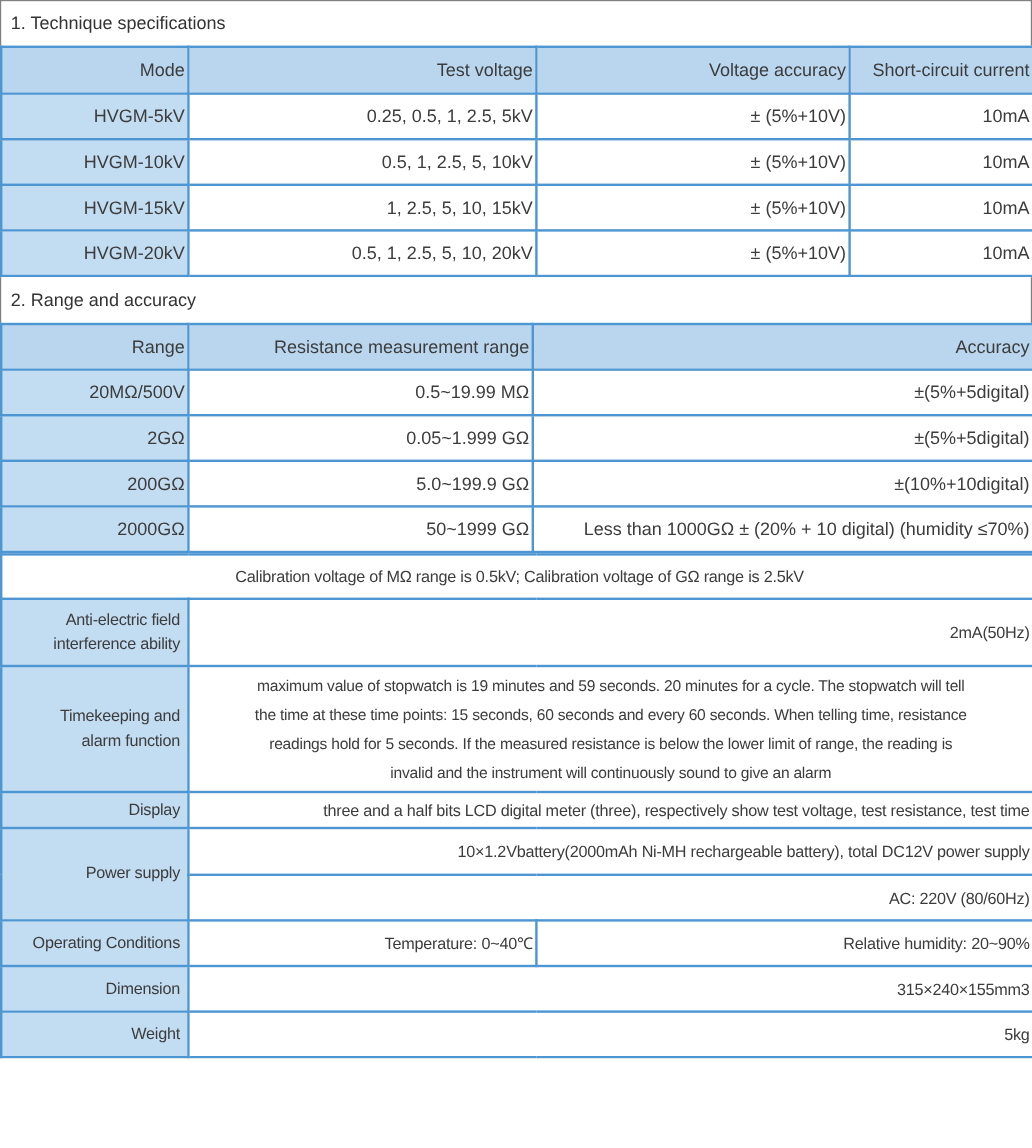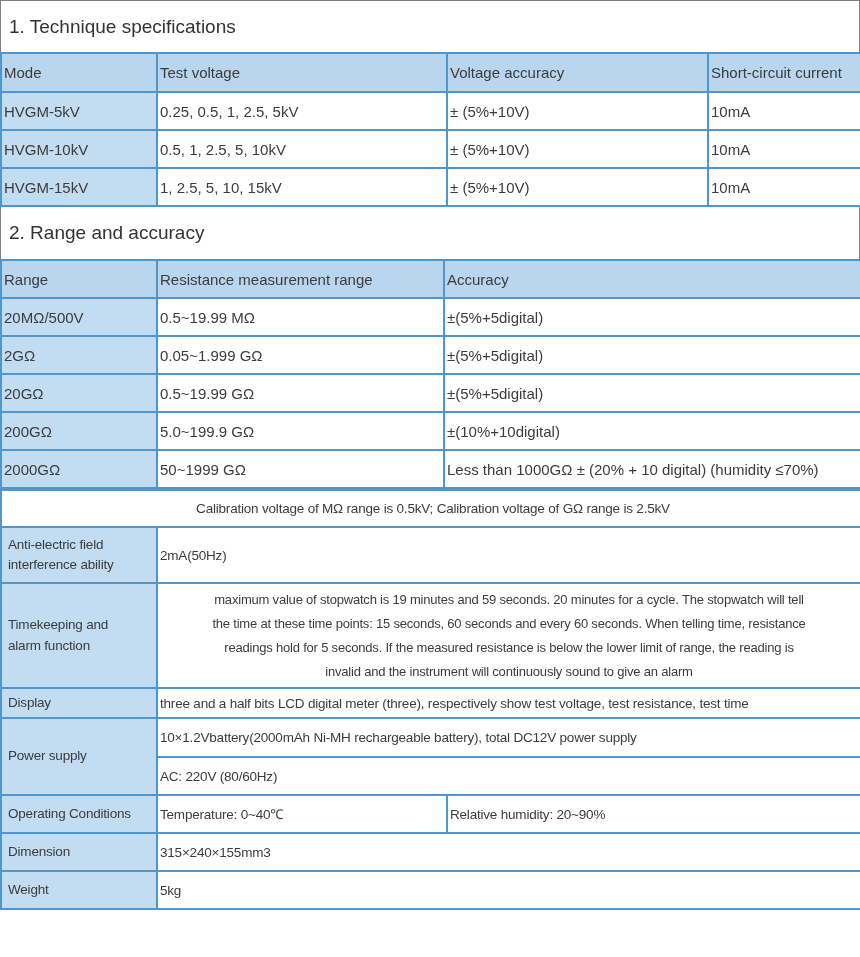--- a/index.html
+++ b/index.html
@@ -13,39 +13,39 @@
   body{
     margin:0;
     background:#ffffff;
     width:860px;
     font-family:"Liberation Sans", sans-serif;
     color:var(--text);
   }
   .sheet{width:860px;}
   .sec-title{
     width:860px;
-    height:52px;
+    height:38px;
     display:flex;
     align-items:center;
     padding-left:8px;
     border-left:1px solid var(--gray-border);
     border-right:1px solid var(--gray-border);
-    font-size:19px;
+    font-size:15px;
     color:#333333;
     background:#ffffff;
   }
   .sec-title.first{border-top:1px solid var(--gray-border);}
   table{
     width:860px;
     border-collapse:collapse;
     table-layout:fixed;
   }
   th,td{
     border:2px solid var(--blue-border);
-    text-align:left;
+    text-align:right;
     vertical-align:middle;
     font-weight:normal;
     font-size:15px;
     color:var(--text);
     padding:0 2px;
     overflow:hidden;
   }
   tr.head th{background:var(--header-bg);white-space:nowrap;}
   th.rowlabel{background:var(--label-bg);}
   .details th, .details td{font-size:13.5px;letter-spacing:-0.2px;}
@@ -94,20 +94,26 @@
         <td>0.5, 1, 2.5, 5, 10kV</td>
         <td>± (5%+10V)</td>
         <td>10mA</td>
       </tr>
       <tr style="height:38px">
         <th class="rowlabel">HVGM-15kV</th>
         <td>1, 2.5, 5, 10, 15kV</td>
         <td>± (5%+10V)</td>
         <td>10mA</td>
       </tr>
+      <tr style="height:38px">
+        <th class="rowlabel">HVGM-20kV</th>
+        <td>0.5, 1, 2.5, 5, 10, 20kV</td>
+        <td>± (5%+10V)</td>
+        <td>10mA</td>
+      </tr>
     </tbody>
   </table>
 
   <div class="sec-title">
     <span>2. Range and accuracy</span>
   </div>
 
   <table>
     <colgroup>
       <col style="width:156px">
@@ -124,25 +130,20 @@
         <th class="rowlabel">20MΩ/500V</th>
         <td>0.5~19.99 MΩ</td>
         <td>±(5%+5digital)</td>
       </tr>
       <tr style="height:38px">
         <th class="rowlabel">2GΩ</th>
         <td>0.05~1.999 GΩ</td>
         <td>±(5%+5digital)</td>
       </tr>
       <tr style="height:38px">
-        <th class="rowlabel">20GΩ</th>
-        <td>0.5~19.99 GΩ</td>
-        <td>±(5%+5digital)</td>
-      </tr>
-      <tr style="height:38px">
         <th class="rowlabel">200GΩ</th>
         <td>5.0~199.9 GΩ</td>
         <td>±(10%+10digital)</td>
       </tr>
       <tr style="height:38px">
         <th class="rowlabel">2000GΩ</th>
         <td>50~1999 GΩ</td>
         <td>Less than 1000GΩ ± (20% + 10 digital) (humidity ≤70%)</td>
       </tr>
     </tbody>

